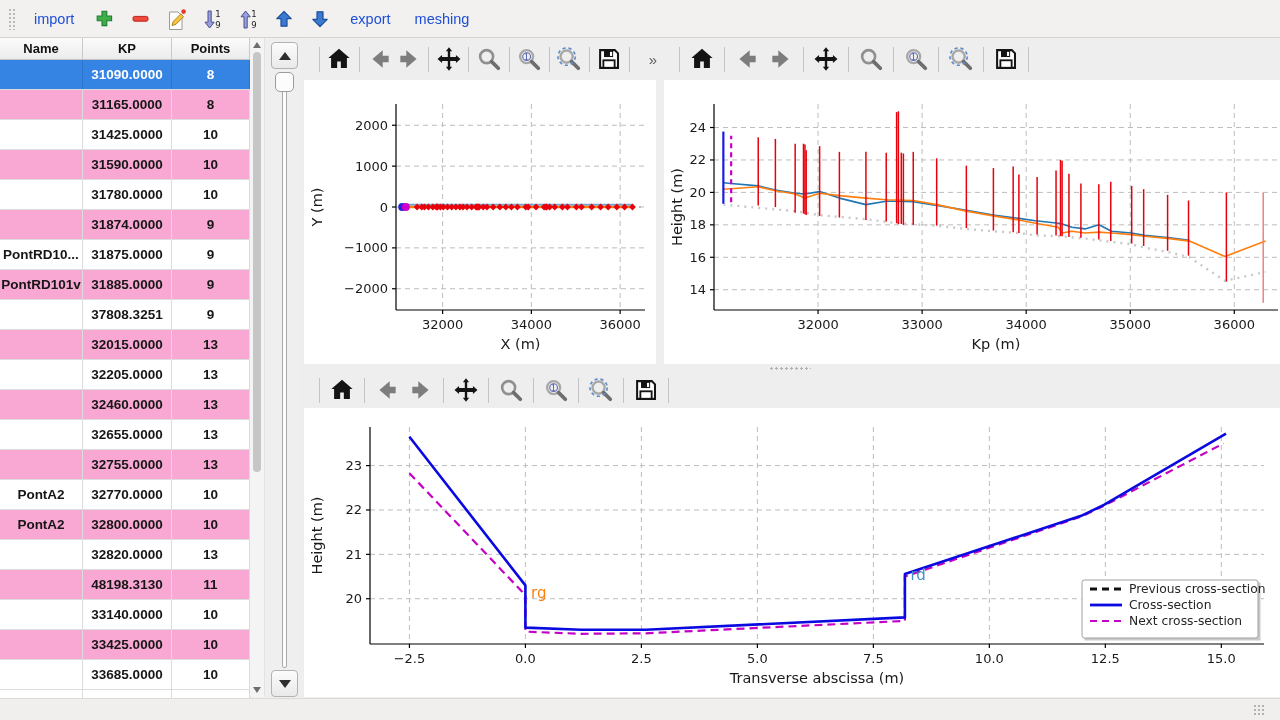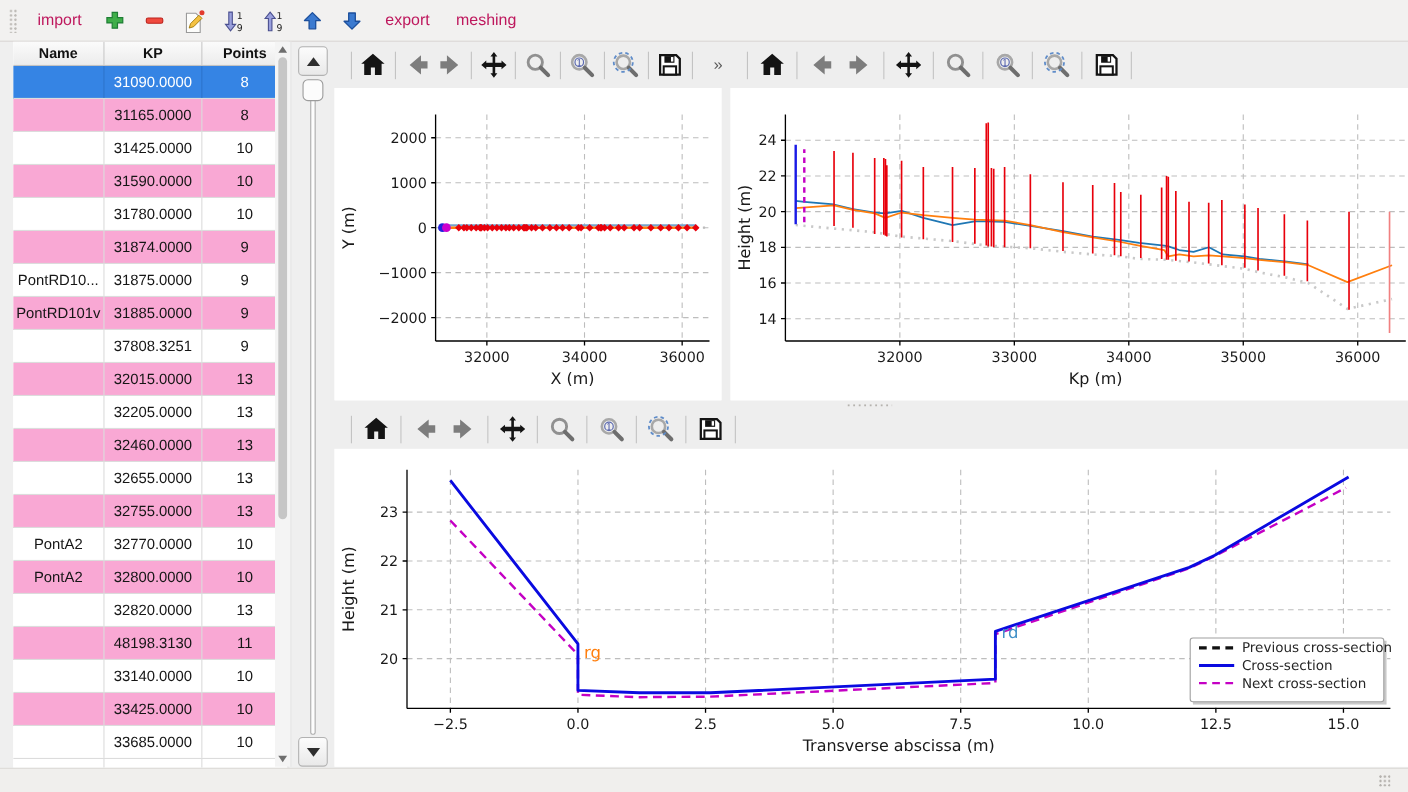--- a/index.html
+++ b/index.html
@@ -7,33 +7,33 @@
        font-family:"Liberation Sans","DejaVu Sans",sans-serif;color:#2d2d2d;
        background:#efefef;}
   
   .app-toolbar{position:absolute;left:0;top:0;width:1280px;height:38px;
     background:#f2f1f0;border-bottom:1px solid #d5d3d0;display:flex;align-items:center;
     padding-left:4px;box-sizing:border-box;gap:4px;}
   .tb-handle{width:8px;height:22px;margin:0 4px;
     background-image:radial-gradient(#bdbab6 1px,transparent 1.2px);
     background-size:4px 4px;}
   .app-btn{border:none;background:transparent;font-family:inherit;font-size:14.5px;
-    color:#be185d;padding:6px 10px;border-radius:4px;}
+    color:#1d4ed8;padding:6px 10px;border-radius:4px;}
   .app-icon-btn{border:none;background:transparent;width:32px;height:32px;
     display:flex;align-items:center;justify-content:center;border-radius:4px;padding:0;}
   
   .left-panel{position:absolute;left:0;top:38px;width:300px;height:660px;background:#efefef;}
-  .xs-table{position:absolute;left:12px;top:0;width:250px;height:660px;background:#fff;
+  .xs-table{position:absolute;left:0;top:0;width:250px;height:660px;background:#fff;
     border-right:1px solid #dcdcdc;overflow:hidden;font-size:13.5px;}
   .t-head{display:grid;grid-template-columns:83px 89px 78px;height:21px;
     background:linear-gradient(#fbfbfb,#ececec);border-bottom:1px solid #c2c2c2;}
   .t-head div{font-weight:bold;text-align:center;line-height:21px;font-size:13px;
     border-right:1px solid #c9c9c9;color:#111;}
   .t-row{display:grid;grid-template-columns:83px 89px 78px;height:29px;
-    border-bottom:1px solid #dcdcdc;background:#fff;}
+    border-bottom:1px solid #dcdcdc;background:#fff;font-weight:bold;}
   .t-row.odd{background:#f9a8d4;}
   .t-row div{text-align:center;line-height:29px;border-right:1px solid #dcdcdc;
     white-space:nowrap;overflow:hidden;color:#161616;}
   .t-row.selected{background:#3584e4;}
   .t-row.selected div{color:#fff;border-right:1px solid #2d74cc;}
   .t-row.partial{height:8px;border-bottom:none;}
   .t-row.partial div{line-height:8px;}
   
   .tbl-sb{position:absolute;left:250px;top:0;width:14px;height:659px;background:#f4f4f4;
     border-right:1px solid #e3e3e3;}

